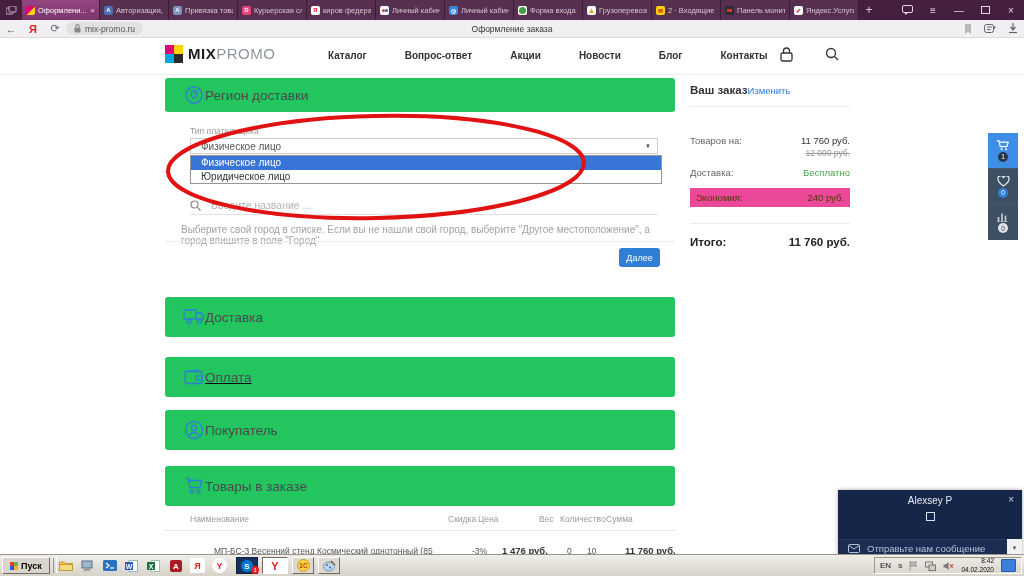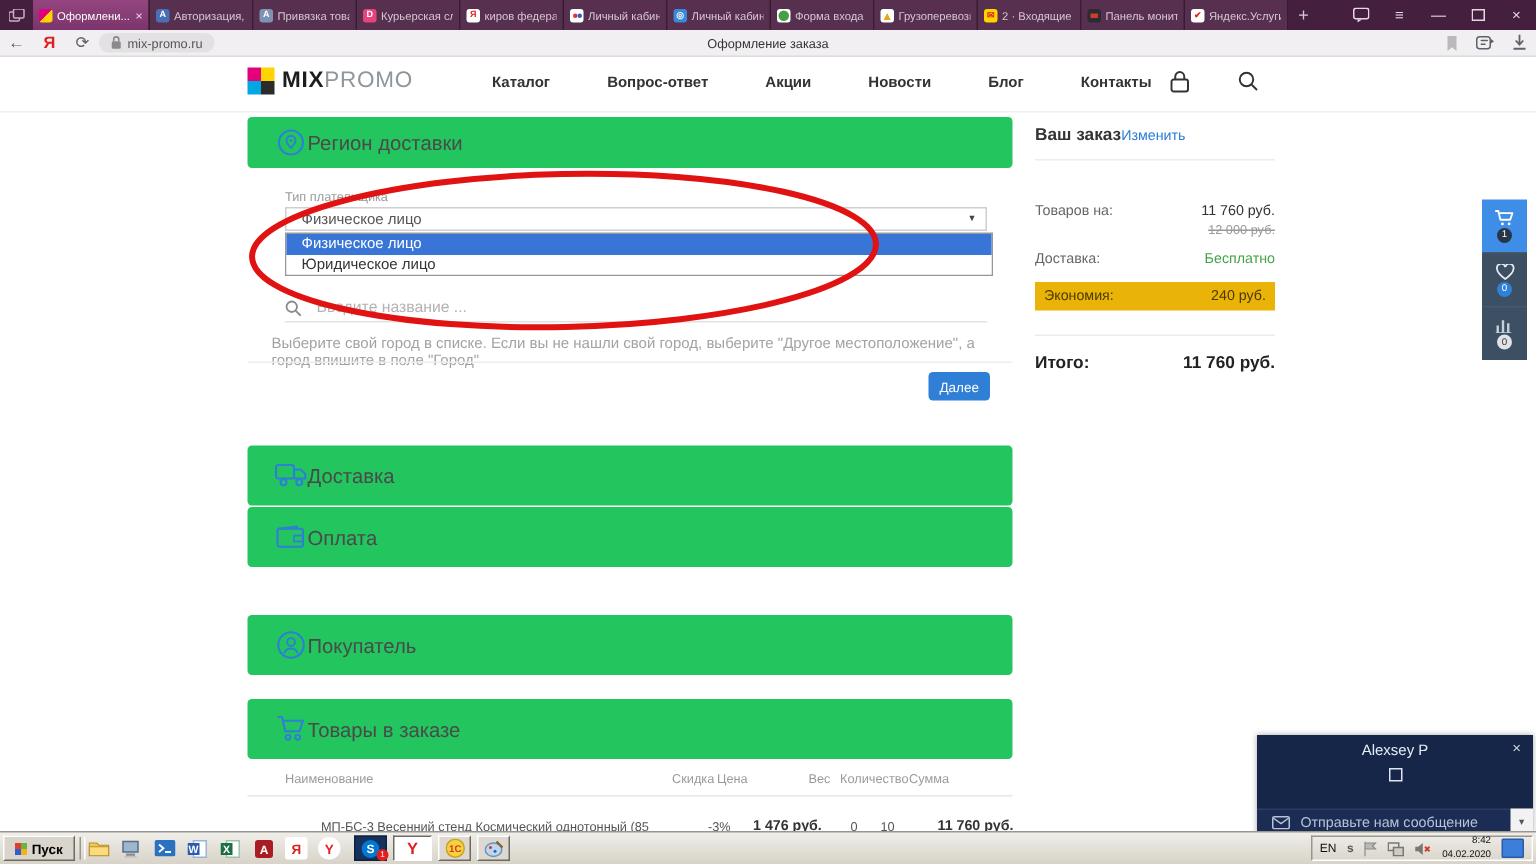--- a/index.html
+++ b/index.html
@@ -83,21 +83,21 @@
   
   #summary{position:absolute;left:690px;top:80px;width:160px;}
   #summary .hdr{display:flex;justify-content:flex-start;align-items:center;height:20px;}
   #summary .hdr .t{font-size:11.5px;font-weight:bold;color:#333;}
   #summary .hdr .edit{font-size:9.5px;color:#2b7cd9;}
   #summary .div{height:1px;background:#ececec;margin:6px 0;}
   .sum-row{display:flex;justify-content:space-between;font-size:9.5px;color:#666;margin-top:9px;}
   .sum-row .v{color:#333;}
   #old-price{text-align:right;font-size:8.5px;color:#9a9a9a;text-decoration:line-through;margin-top:2px;}
   #free{color:#45a349;}
-  #savings{display:flex;justify-content:space-between;background:#eab308;margin-top:10px;padding:4px 6px;font-size:9.5px;color:#4a3b00;}
+  #savings{display:flex;justify-content:space-between;background:#ec4899;margin-top:10px;padding:4px 6px;font-size:9.5px;color:#4a3b00;}
   #total-row{display:flex;justify-content:space-between;margin-top:12px;font-size:11.5px;font-weight:bold;color:#222;}
 
   
   #float-panel{position:absolute;left:988px;top:133px;width:30px;}
   .ftile{width:30px;height:35px;display:flex;flex-direction:column;align-items:center;justify-content:center;gap:1px;}
   .ftile.cart{background:#3e8ee8;}
   .ftile.dark{background:#3c4f63;border-top:1px solid #47596c;}
   .fbadge{width:10px;height:10px;border-radius:50%;font-size:6.5px;display:flex;align-items:center;justify-content:center;}
   .fbadge.navy{background:#273646;color:#fff;}
   .fbadge.blue{background:#2f80d6;color:#fff;}
@@ -320,21 +320,21 @@
     <span class="sec-ico">
       <svg width="22" height="16" viewBox="0 0 22 16">
           <rect x="1" y="1" width="12" height="9" rx="1.5" fill="none" stroke="#2f7fd6" stroke-width="1.4"></rect>
           <path d="M13 4 h4.5 l3 3 v3 h-7.5" fill="none" stroke="#2f7fd6" stroke-width="1.4"></path>
           <circle cx="6" cy="12.5" r="2" fill="none" stroke="#2f7fd6" stroke-width="1.4"></circle>
           <circle cx="16.5" cy="12.5" r="2" fill="none" stroke="#2f7fd6" stroke-width="1.4"></circle>
         </svg>
     </span>
     <span class="sec-title">Доставка</span>
   </div>
-  <div class="sec-card" style="top:338px;height:40px;">
+  <div class="sec-card" style="top:357px;height:40px;text-decoration:underline;">
     <span class="sec-ico">
       <svg width="20" height="16" viewBox="0 0 20 16">
           <rect x="1" y="2.5" width="17" height="12" rx="1.5" fill="none" stroke="#2f7fd6" stroke-width="1.4"></rect>
           <path d="M1 2.5 L14 1 v2" fill="none" stroke="#2f7fd6" stroke-width="1.2"></path>
           <rect x="12" y="7" width="6" height="4" fill="none" stroke="#2f7fd6" stroke-width="1.2"></rect>
         </svg>
     </span>
     <span class="sec-title">Оплата</span>
   </div>
   <div class="sec-card" style="top:410px;height:40px;">

